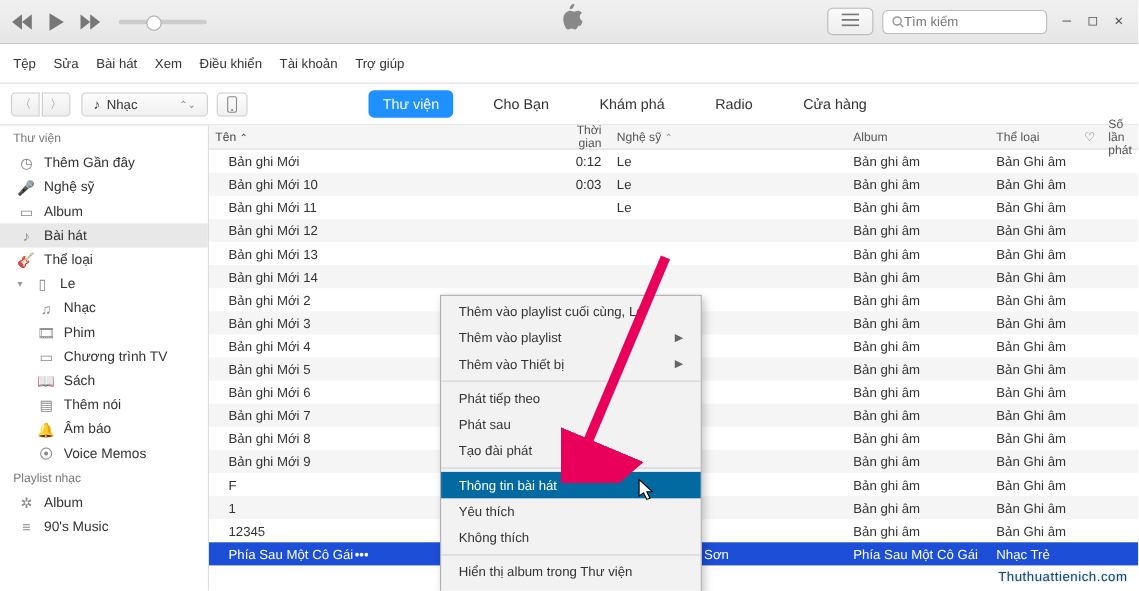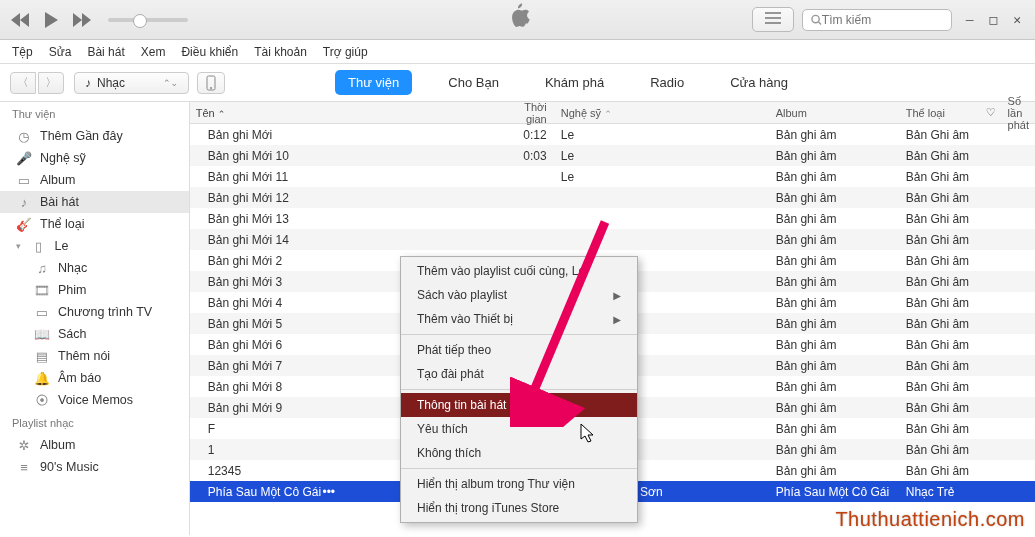--- a/index.html
+++ b/index.html
@@ -9,21 +9,21 @@
 .pbtn { width: 20px; height: 20px; cursor: pointer; color: #666; display:flex; align-items:center; justify-content:center; }
 .playbtn { width: 22px; height: 22px; }
 .vol { width: 80px; height: 4px; background: #ccc; border-radius: 2px; position: relative; margin-left: 6px; }
 .vol::after { content: ""; position:absolute; left: 25px; top:-4px; width:12px; height:12px; background:#fff; border:1px solid #aaa; border-radius:50%; }
 .apple { position:absolute; left:50%; transform:translateX(-50%); font-size:26px; color:#888; }
 .right-top { margin-left:auto; display:flex; align-items:center; gap:8px; }
 .listbtn { border:1px solid #bbb; background:linear-gradient(#fafafa,#eee); border-radius:5px; padding:4px 12px; cursor:pointer; color:#666; }
 .search { display:flex; align-items:center; border:1px solid #bbb; border-radius:5px; background:#fff; padding:3px 8px; width:150px; }
 .search input { border:none; outline:none; font-size:12px; width:100%; color:#555; background:transparent; }
 .winbtns { font-family:monospace; font-size:13px; color:#555; letter-spacing:4px; margin-left:6px; }
-.menubar { height: 24px; background:#fff; border-bottom:1px solid #ddd; display:flex; align-items:center; padding:0 12px; gap:16px; font-size:12px; color:#333; }
+.menubar { height: 36px; background:#fff; border-bottom:1px solid #ddd; display:flex; align-items:center; padding:0 12px; gap:16px; font-size:12px; color:#333; }
 .menubar span { cursor:pointer; }
 .navbar { height: 38px; border-bottom:1px solid #ddd; display:flex; align-items:center; padding:0 10px; }
 .navbtns { display:flex; gap:2px; }
 .navbtn { width:26px; height:22px; border:1px solid #ccc; background:linear-gradient(#fafafa,#eee); display:flex; align-items:center; justify-content:center; cursor:pointer; color:#888; font-size:11px; }
 .navbtn:first-child { border-radius:4px 0 0 4px; }
 .navbtn:last-child { border-radius:0 4px 4px 0; }
 .mediapick { margin-left:10px; border:1px solid #ccc; border-radius:4px; padding:3px 10px; display:flex; align-items:center; gap:6px; font-size:12px; cursor:pointer; width:115px; justify-content:space-between; background:linear-gradient(#fdfdfd,#f0f0f0); }
 .devbtn { margin-left:8px; width:28px; height:22px; border:1px solid #ccc; border-radius:4px; display:flex; align-items:center; justify-content:center; cursor:pointer; background:linear-gradient(#fdfdfd,#f0f0f0); }
 .tabs { margin-left:110px; display:flex; gap:26px; font-size:13px; color:#333; align-items:center; }
 .tab { cursor:pointer; padding:4px 10px; }
@@ -48,25 +48,25 @@
 .colhead .sort { color:#444; }
 .rows { flex:1; overflow:hidden; }
 .row { height:21px; display:flex; align-items:center; font-size:12px; }
 .row:nth-child(even) { background:#f5f5f5; }
 .row.selected { background:#1d4ed8; color:#fff; }
 .row div { padding:0 6px; white-space:nowrap; overflow:hidden; text-overflow:ellipsis; }
 .row .col-name { padding-left:18px; }
 .row .ellips { color:#fff; margin-left:-2px; }
 .ctxmenu { position:absolute; left:400px; top:154px; width:238px; background:#f2f2f2; border:1px solid #b0b0b0; box-shadow:3px 3px 8px rgba(0,0,0,.25); font-size:12px; z-index:10; padding:2px 0; }
 .ctx-item { padding:5px 16px; cursor:pointer; display:flex; justify-content:space-between; align-items:center; }
-.ctx-item.hl { background:#7f1d1d; color:#fff; }
+.ctx-item.hl { background:#0369a1; color:#fff; }
 .ctx-sep { height:1px; background:#d0d0d0; margin:3px 0; }
 .ctx-arrow { font-size:10px; color:#666; }
 .arrow-overlay { position:absolute; left:510px; top:115px; z-index:20; pointer-events:none; }
-.watermark { position:absolute; right:10px; bottom:6px; color:#c2410c; font-size:20px; font-weight:500; letter-spacing:0.5px; z-index:30; text-shadow:0 0 2px rgba(0,0,0,0.3); }
+.watermark { position:absolute; right:10px; bottom:6px; color:#0c4a6e; font-size:12px; font-weight:500; letter-spacing:0.5px; z-index:30; text-shadow:0 0 2px rgba(0,0,0,0.3); }
 .cursor { position:absolute; left:580px; top:321px; z-index:25; pointer-events:none; }
 </style>
 </head>
 <body>
 
 <div class="topbar">
   <div class="playback">
     <div class="pbtn">
         <svg width="18" height="14" viewBox="0 0 18 14">
           <path fill="#777" d="M9 7 L18 0 V14 Z M0 7 L9 0 V14 Z"></path>
@@ -383,30 +383,33 @@
           <div class="col-plays"></div>
         </div>
       </div>
   </div>
 
   <div class="ctxmenu" id="ctxmenu">
       <div class="ctx-item">
         <span>Thêm vào playlist cuối cùng, Le</span>
       </div>
       <div class="ctx-item">
-        <span>Sách vào playlist</span>
+        <span>Thêm vào playlist</span>
         <span class="ctx-arrow">▶</span>
       </div>
       <div class="ctx-item">
         <span>Thêm vào Thiết bị</span>
         <span class="ctx-arrow">▶</span>
       </div>
       <div class="ctx-sep"></div>
       <div class="ctx-item">
         <span>Phát tiếp theo</span>
+      </div>
+      <div class="ctx-item">
+        <span>Phát sau</span>
       </div>
       <div class="ctx-item">
         <span>Tạo đài phát</span>
       </div>
       <div class="ctx-sep"></div>
       <div class="ctx-item hl">
         <span>Thông tin bài hát</span>
       </div>
       <div class="ctx-item">
         <span>Yêu thích</span>

